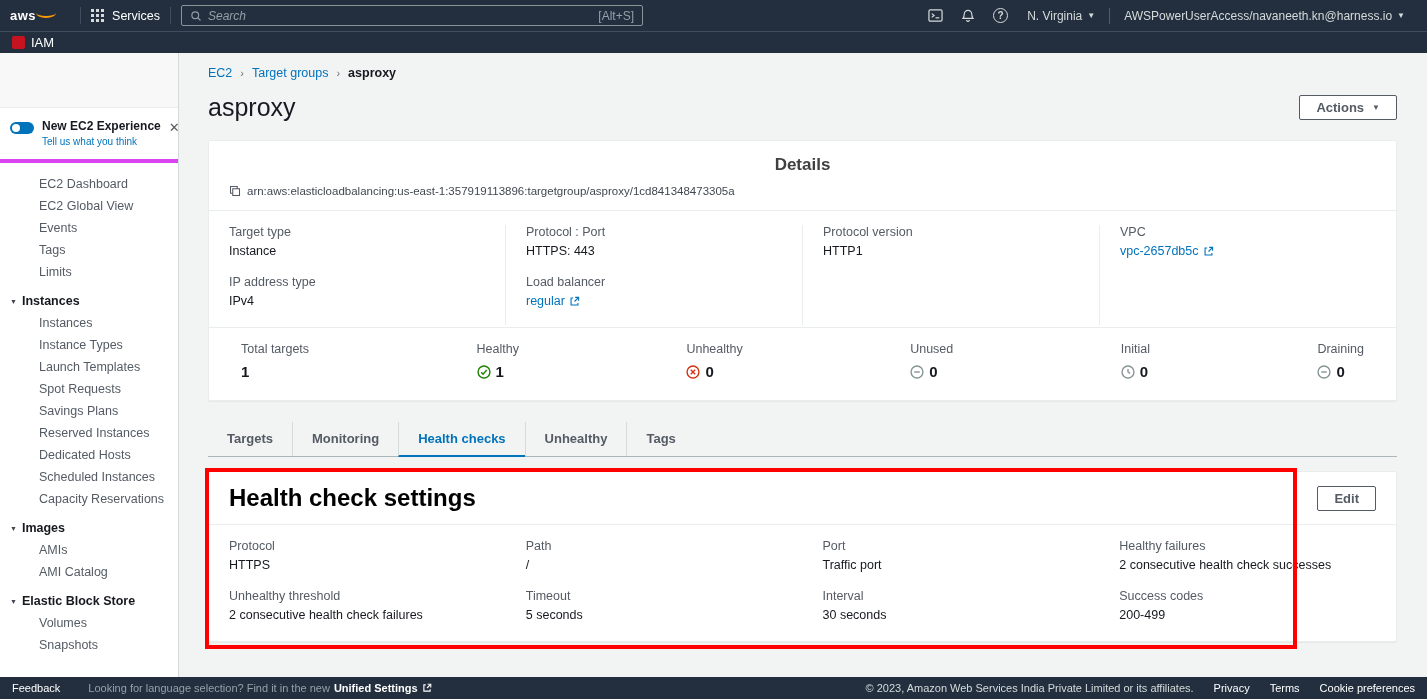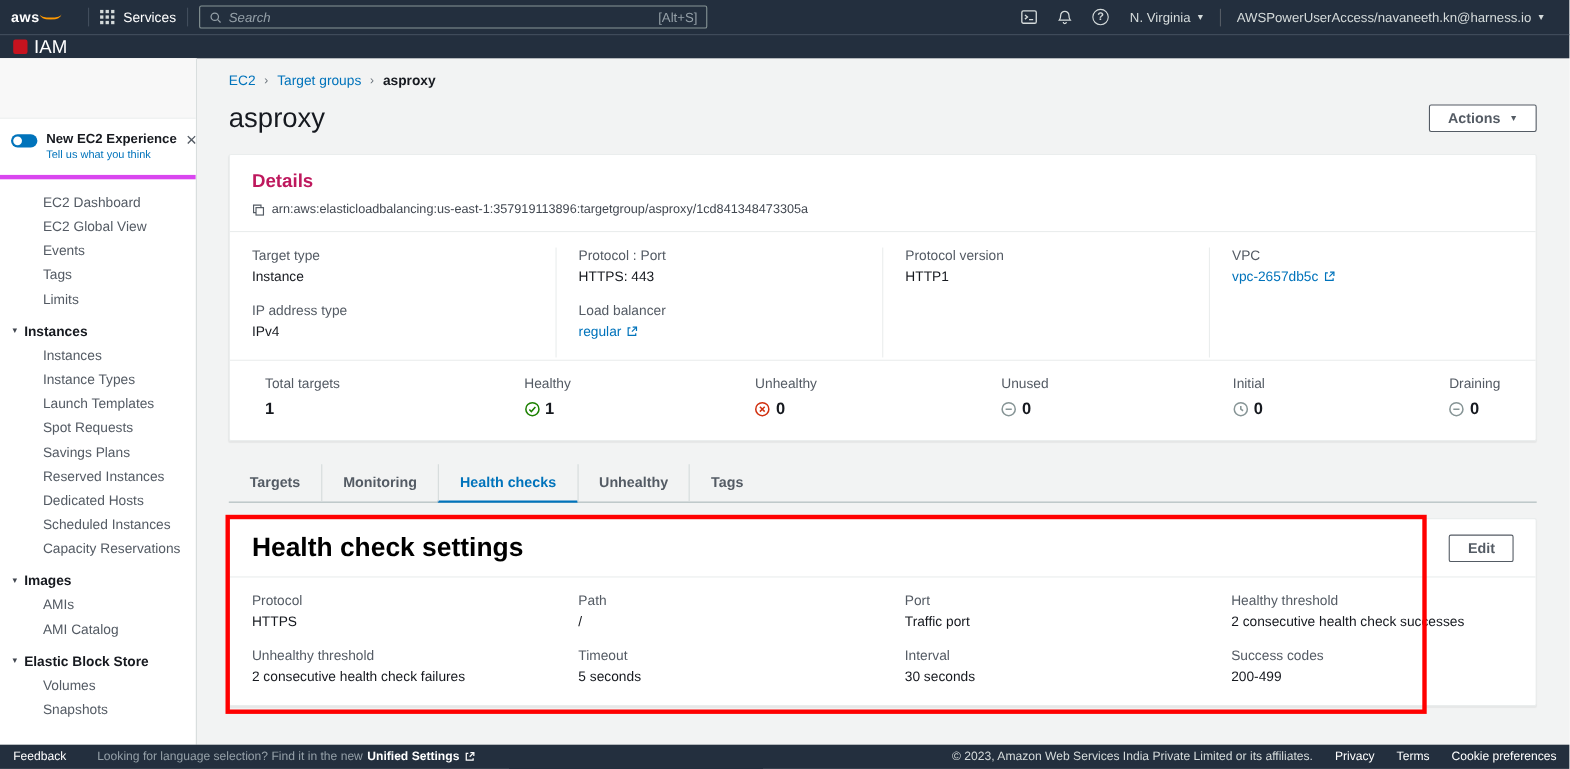--- a/index.html
+++ b/index.html
@@ -22,21 +22,21 @@
   .searchbox input::placeholder { color: #95a0a8; font-style: italic; }
   .search-shortcut { color: #95a0a8; font-size: 12px; }
   .tb-item { display: flex; align-items: center; gap: 5px; color: #d5dbdb; font-size: 12px; margin: 0 10px; cursor: pointer; white-space: nowrap; }
   .tb-icon { display: flex; align-items: center; justify-content: center; margin: 0 9px; cursor: pointer; }
   .help-circle { width: 15px; height: 15px; border: 1.4px solid #d5dbdb; border-radius: 50%; color: #d5dbdb; font-size: 10px; font-weight: 700; display: flex; align-items: center; justify-content: center; }
   .caret { font-size: 8px; color: #d5dbdb; }
   .tb-sep { width: 1px; height: 16px; background: #545b64; margin: 0 4px; }
 
   
   .favbar { height: 22px; background: #232f3e; border-top: 1px solid #414d5c; display: flex; align-items: center; padding: 0 12px; }
-  .fav-item { display: flex; align-items: center; gap: 6px; color: #fff; font-size: 17px; cursor: pointer; }
+  .fav-item { display: flex; align-items: center; gap: 6px; color: #fff; font-size: 13px; cursor: pointer; }
   .iam-icon { width: 13px; height: 13px; border-radius: 2px; background: #c7131f; display: inline-block; }
 
   
   .body-row { display: flex; height: 624px; }
   .sidebar { width: 179px; background: #fff; border-right: 1px solid #d5dbdb; overflow: hidden; flex: none; }
   .sidebar-top { height: 55px; background: #f8f8f8; border-bottom: 1px solid #eaeded; }
   .new-exp { display: flex; align-items: flex-start; gap: 8px; padding: 11px 10px 12px 10px; border-bottom: 4px solid #d946ef; background: #fff; }
   .toggle { width: 24px; height: 12px; background: #0073bb; border-radius: 7px; position: relative; margin-top: 3px; flex: none; cursor: pointer; }
   .knob { position: absolute; left: 2px; top: 2px; width: 8px; height: 8px; background: #fff; border-radius: 50%; }
   .ne-title { font-size: 12px; font-weight: 700; color: #16191f; white-space: nowrap; }
@@ -55,21 +55,21 @@
   .bc-sep { color: #687078; font-size: 11px; }
   .bc-current { color: #16191f; font-weight: 700; }
   .title-row { display: flex; align-items: center; justify-content: space-between; margin-bottom: 18px; }
   .page-title { font-size: 25px; font-weight: 400; color: #16191f; }
   .btn { background: #fff; border: 1px solid #545b64; border-radius: 2px; color: #545b64; font-weight: 700; font-size: 13px; padding: 4px 16px; cursor: pointer; display: inline-flex; align-items: center; gap: 8px; font-family: "Liberation Sans", sans-serif; }
   .btn .caret { color: #545b64; }
 
   
   .card { background: #fff; border: 1px solid #eaeded; border-radius: 2px; box-shadow: 0 1px 1px rgba(0,0,0,.05); }
   .card-h { padding: 14px 20px 10px; }
-  .card-h h2 { font-size: 17px; font-weight: 700; color: #be185d; }
+  .card-h h2 { font-size: 17px; font-weight: 700; color: #404040; text-align: center; }
   .arn-row { display: flex; align-items: center; gap: 6px; padding: 0 20px 13px; font-size: 11.5px; color: #414750; }
   .hr { border-top: 1px solid #eaeded; }
   .fields { display: flex; padding: 14px 0 2px; }
   .fcol { flex: 1; padding: 0 20px; }
   .fcol + .fcol { border-left: 1px solid #eaeded; }
   .field { margin-bottom: 17px; }
   .flabel { font-size: 12.5px; color: #545b64; margin-bottom: 5px; }
   .fvalue { font-size: 12.5px; color: #16191f; display: flex; align-items: center; gap: 4px; }
   .link { color: #0073bb; text-decoration: none; cursor: pointer; }
 
@@ -394,21 +394,21 @@
               <div class="flabel">Port</div>
               <div class="fvalue">Traffic port</div>
             </div>
             <div class="field">
               <div class="flabel">Interval</div>
               <div class="fvalue">30 seconds</div>
             </div>
           </div>
           <div class="fcol">
             <div class="field">
-              <div class="flabel">Healthy threshold</div>
+              <div class="flabel">Healthy failures</div>
               <div class="fvalue">2 consecutive health check successes</div>
             </div>
             <div class="field">
               <div class="flabel">Success codes</div>
               <div class="fvalue">200-499</div>
             </div>
           </div>
         </div>
       </section>
 

